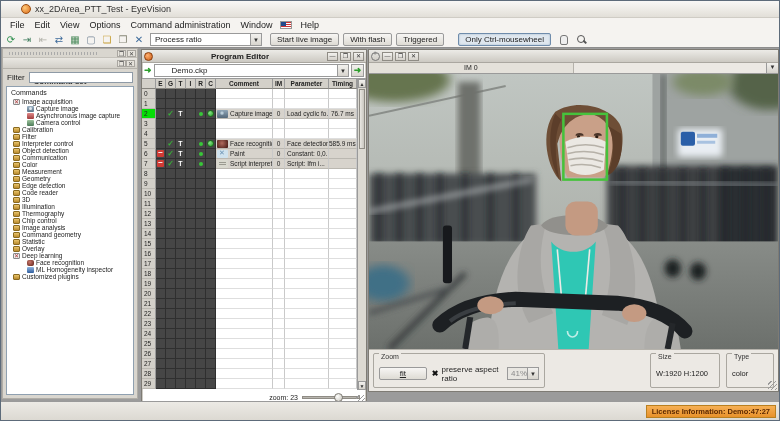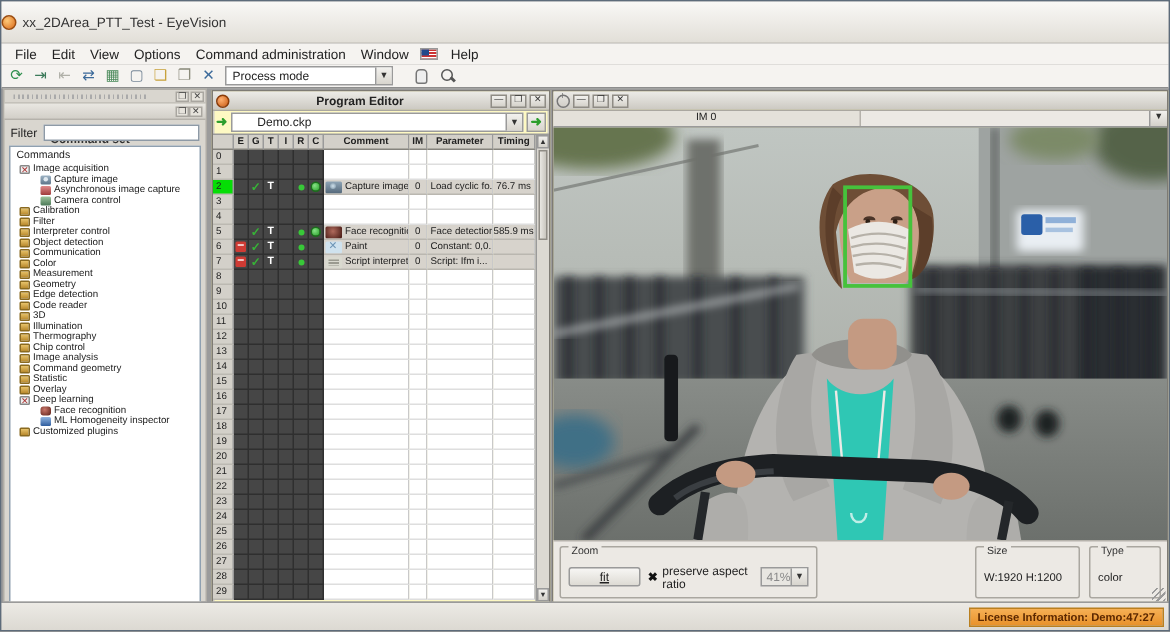--- a/index.html
+++ b/index.html
@@ -1,21 +1,21 @@
 <!DOCTYPE html>
 <html><head>
 <meta charset="utf-8">
 <style>
   * { margin:0; padding:0; box-sizing:border-box; }
   html,body { width:780px; height:421px; overflow:hidden; }
   body { font-family:"Liberation Sans", sans-serif; background:#9b9b9b; position:relative; }
   .app { position:absolute; inset:0; border:1px solid #5d6b7a; display:flex; flex-direction:column; }
 
   
-  .titlebar { height:28px; background:linear-gradient(#f9f8f6,#e2dfd8); display:flex; align-items:center; padding:0 0; gap:4px; border-bottom:1px solid #cfccc5; }
+  .titlebar { height:17px; background:linear-gradient(#f9f8f6,#e2dfd8); display:flex; align-items:center; padding:0 20px; gap:4px; border-bottom:1px solid #cfccc5; }
   .app-icon { width:10px; height:10px; border-radius:50%; background:radial-gradient(circle at 35% 35%, #ffc978, #d96a1a); border:1px solid #9c4d10; }
   .title-text { font-size:9px; color:#333; }
   .menubar { height:14px; background:#f5f3f0; display:flex; align-items:center; padding:0 4px; gap:1px; }
   .menu-item { font-size:9px; color:#222; padding:0 5px; }
   .flag { width:12px; height:8px; margin:0 3px; background:repeating-linear-gradient(#c33 0 1px,#fff 1px 2px); position:relative; border:1px solid #999; }
   .flag::after { content:""; position:absolute; left:0; top:0; width:5px; height:4px; background:#224a8c; }
   .toolbar { height:16px; background:#f5f3f0; border-bottom:1px solid #8d8d8d; display:flex; align-items:center; padding:0 3px; gap:2px; }
   .tool-icon { width:14px; height:13px; display:flex; align-items:center; justify-content:center; font-size:10px; line-height:10px; }
   .combo { background:#fff; border:1px solid #9a9a9a; height:13px; display:flex; align-items:center; font-size:8px; color:#222; }
   .combo .arrow-btn { margin-left:auto; width:11px; height:11px; background:linear-gradient(#f2f1ee,#d8d5ce); border-left:1px solid #9a9a9a; font-size:6px; display:flex; align-items:center; justify-content:center; color:#333; }
@@ -49,21 +49,21 @@
   .ico-category-checked { background:#eee; border:1px solid #888; position:relative; }
   .ico-category-checked::after { content:"✕"; position:absolute; left:0; top:-2px; font-size:6px; color:#a33; }
   .ico-camera { background:linear-gradient(#9db3c4,#5d7589); position:relative; }
   .ico-camera::after { content:""; position:absolute; left:2px; top:1px; width:3px; height:3px; border-radius:50%; background:#dfe8ef; }
   .ico-async { background:linear-gradient(#e08a8a,#a03c3c); }
   .ico-camctl { background:linear-gradient(#9ec49d,#4c7a58); }
   .ico-face { background:radial-gradient(circle at 40% 35%, #c9766a, #5a1e16); border-radius:2px; }
   .ico-ml { background:linear-gradient(#8fb4e0,#2f5d9e); }
 
   
-  .win { position:absolute; background:#fef9c3; border:1px solid #7e7b74; box-shadow:inset 0 0 0 1px #cfccc5; display:flex; flex-direction:column; }
+  .win { position:absolute; background:#ffffff; border:1px solid #7e7b74; box-shadow:inset 0 0 0 1px #cfccc5; display:flex; flex-direction:column; }
   .win-title { height:13px; background:linear-gradient(#ecebe7,#ccc9c2); border-bottom:1px solid #aaa7a0; display:flex; align-items:center; padding:0 2px; gap:2px; }
   .win-title .t { flex:1; text-align:center; font-size:8px; font-weight:bold; color:#222; }
   .win-btn { width:11px; height:9px; background:linear-gradient(#f2f1ee,#d4d1ca); border:1px solid #8f8c85; font-size:6px; line-height:7px; text-align:center; color:#333; }
   .pe-icon { width:9px; height:9px; border-radius:50%; background:radial-gradient(circle at 35% 35%, #ffb070, #c85a14); border:1px solid #8a3c0a; }
   .cv-icon { width:9px; height:9px; border-radius:50%; border:1.5px solid #777; position:relative; }
   .cv-icon::after { content:"+"; position:absolute; left:1px; top:-2.5px; font-size:7px; color:#777; }
 
   
   #program-editor { left:140px; top:1px; width:226px; height:357px; }
   .pe-toolbar { height:15px; display:flex; align-items:center; padding:1px 2px; gap:2px; }
@@ -156,23 +156,29 @@
         <span class="tool-icon" style="color: rgb(60, 122, 90);">⇥</span>
         <span class="tool-icon" style="color: rgb(176, 176, 168);">⇤</span>
         <span class="tool-icon" style="color: rgb(60, 106, 154);">⇄</span>
         <span class="tool-icon" style="color: rgb(74, 138, 90);">▦</span>
         <span class="tool-icon" style="color: rgb(122, 138, 154);">▢</span>
         <span class="tool-icon" style="color: rgb(200, 162, 60);">❏</span>
         <span class="tool-icon" style="color: rgb(138, 138, 122);">❐</span>
         <span class="tool-icon" style="color: rgb(60, 106, 154);">✕</span>
       </span>
     <div class="combo process-combo">
-      <span>Process mode</span>
+      <span>Process ratio</span>
       <span class="arrow-btn">▼</span>
     </div>
+    <span class="tool-buttons" style="display:flex;align-items:center;gap:4px;">
+        <span class="tb-btn">Start live image</span>
+        <span class="tb-btn">With flash</span>
+        <span class="tb-btn">Triggered</span>
+        <span class="tb-btn active">Only Ctrl-mousewheel</span>
+      </span>
     <span class="pan-icon"></span>
     <span class="zoomglass-icon"></span>
   </div>
 
   <div class="mdi">
 
     <div class="dock">
       <div class="dock-grip">
         <span class="grip-dots"></span>
         <span class="mini-btn">❐</span>

